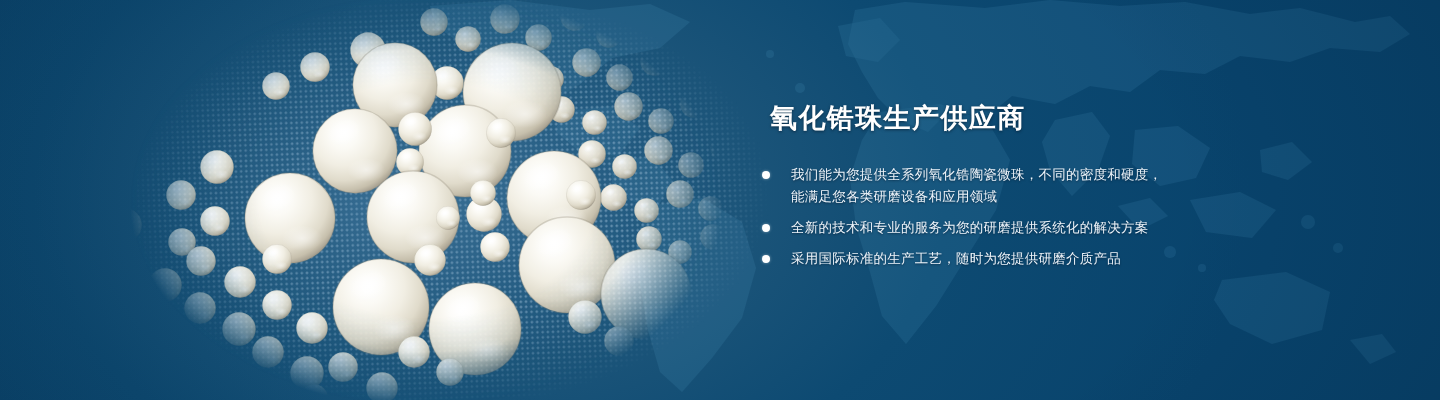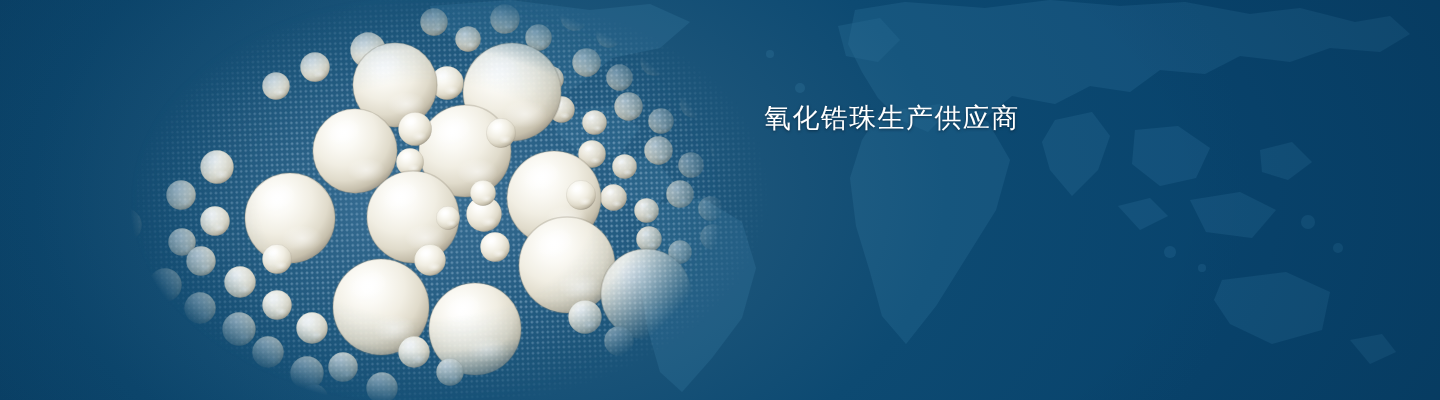--- a/index.html
+++ b/index.html
@@ -52,23 +52,23 @@
     mask-image:radial-gradient(ellipse 300px 210px at 54% 50%, #000 56%, rgba(0,0,0,.9) 72%, rgba(0,0,0,0) 99%);
   }
   .beads svg{display:block;width:790px;height:400px;}
 
   
   .copy{
     position:absolute;
     left:762px;top:104px;width:560px;
   }
   .headline{
-    margin:0 0 30px 2px;
+    margin:0 0 30px 8px;
     font-size:27px;
-    font-weight:normal;
+    font-weight:bold;
     letter-spacing:1.4px;
     color:#ffffff;
     text-shadow:0 1px 3px rgba(0,14,30,.55);
     line-height:1.1;
     white-space:nowrap;
   }
   .bullets{list-style:none;margin:0;padding:0;}
   .bullet{
     position:relative;
     padding-left:29px;
@@ -308,15 +308,34 @@
         <use href="#sphd" x="736" y="78" width="24" height="24"></use>
         <use href="#sphd" x="740" y="128" width="22" height="22"></use>
       </g>
     </svg>
   </div>
 
   <div class="copy">
 
     <h1 class="headline">氧化锆珠生产供应商</h1>
 
+    <ul class="bullets">
+
+      <li class="bullet">
+        <span class="dot"></span>
+        <span class="bullet-line">我们能为您提供全系列氧化锆陶瓷微珠，不同的密度和硬度，</span>
+        <span class="bullet-line">能满足您各类研磨设备和应用领域</span>
+      </li>
+
+      <li class="bullet">
+        <span class="dot"></span>
+        <span class="bullet-line">全新的技术和专业的服务为您的研磨提供系统化的解决方案</span>
+      </li>
+
+      <li class="bullet">
+        <span class="dot"></span>
+        <span class="bullet-line">采用国际标准的生产工艺，随时为您提供研磨介质产品</span>
+      </li>
+
+    </ul>
   </div>
 
 </div>
 
 </body></html>

